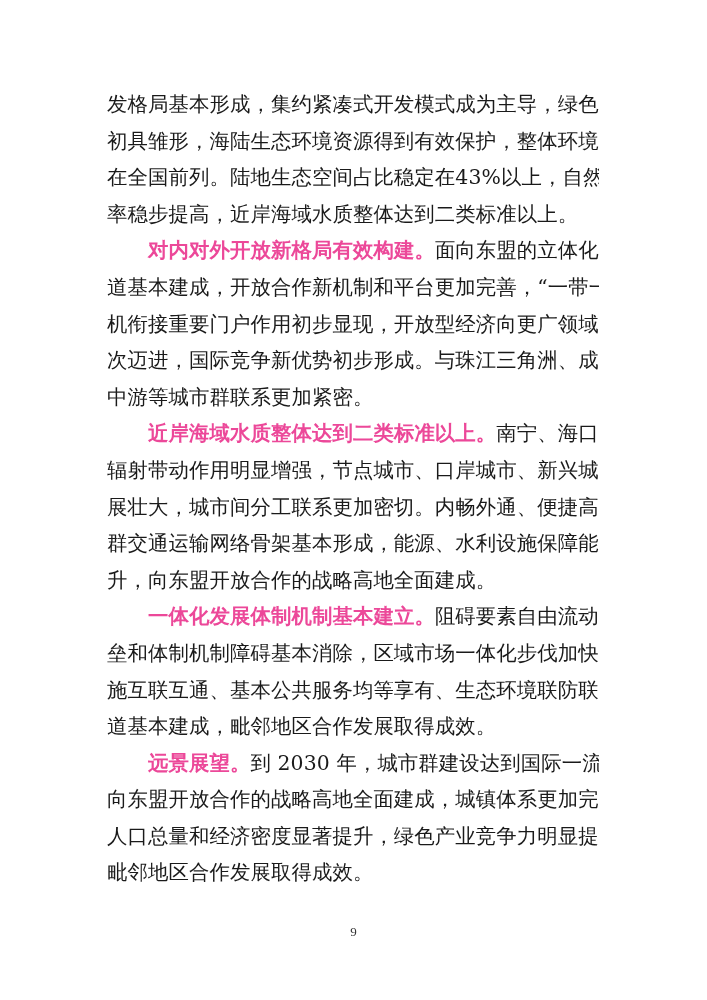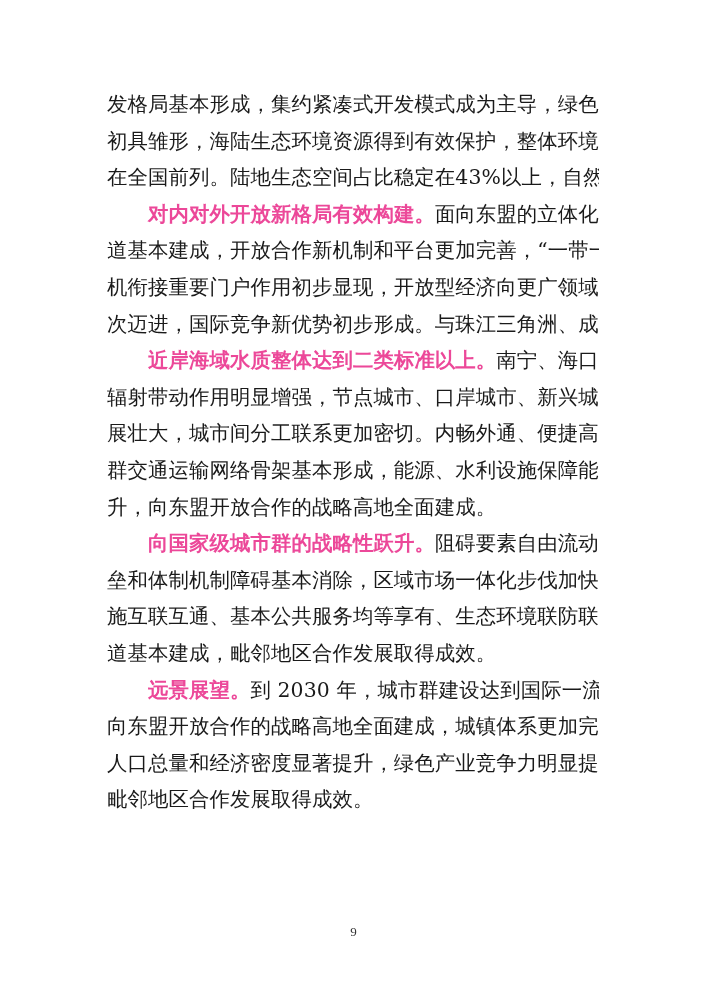--- a/index.html
+++ b/index.html
@@ -54,39 +54,41 @@
   </style>
 </head>
 <body>
 
 <div class="page">
 
   <div>
     <div class="line">发格局基本形成，集约紧凑式开发模式成为主导，绿色产业体系</div>
     <div class="line">初具雏形，海陆生态环境资源得到有效保护，整体环境质量保持</div>
     <div class="line">在全国前列。陆地生态空间占比稳定在43%以上，自然岸线保有</div>
+    <div class="line last">率稳步提高，近岸海域水质整体达到二类标准以上。</div>
   </div>
 
   <div>
     <div class="line indent"><span class="bold">对内对外开放新格局有效构建。</span><span>面向东盟的立体化国际大通</span></div>
     <div class="line">道基本建成，开放合作新机制和平台更加完善，“一带一路”有</div>
     <div class="line">机衔接重要门户作用初步显现，开放型经济向更广领域和更高层</div>
     <div class="line">次迈进，国际竞争新优势初步形成。与珠江三角洲、成渝、长江</div>
+    <div class="line last">中游等城市群联系更加紧密。</div>
   </div>
 
   <div>
     <div class="line indent"><span class="bold">近岸海域水质整体达到二类标准以上。</span><span>南宁、海口、湛江</span></div>
     <div class="line">辐射带动作用明显增强，节点城市、口岸城市、新兴城市不断发</div>
     <div class="line">展壮大，城市间分工联系更加密切。内畅外通、便捷高效的城市</div>
     <div class="line">群交通运输网络骨架基本形成，能源、水利设施保障能力明显提</div>
     <div class="line last">升，向东盟开放合作的战略高地全面建成。</div>
   </div>
 
   <div>
-    <div class="line indent"><span class="bold">向国家级城市群的战略性跃升。</span><span>阻碍要素自由流动的行政壁</span></div>
+    <div class="line indent"><span class="bold">一体化发展体制机制基本建立。</span><span>阻碍要素自由流动的行政壁</span></div>
     <div class="line">垒和体制机制障碍基本消除，区域市场一体化步伐加快，基础设</div>
     <div class="line">施互联互通、基本公共服务均等享有、生态环境联防联治的机制</div>
     <div class="line last">道基本建成，毗邻地区合作发展取得成效。</div>
   </div>
 
   <div>
     <div class="line indent"><span class="bold">远景展望。</span><span>到 2030 年，城市群建设达到国际一流品质，面</span></div>
     <div class="line">向东盟开放合作的战略高地全面建成，城镇体系更加完善，城镇</div>
     <div class="line">人口总量和经济密度显著提升，绿色产业竞争力明显提高，实现</div>
     <div class="line last">毗邻地区合作发展取得成效。</div>

